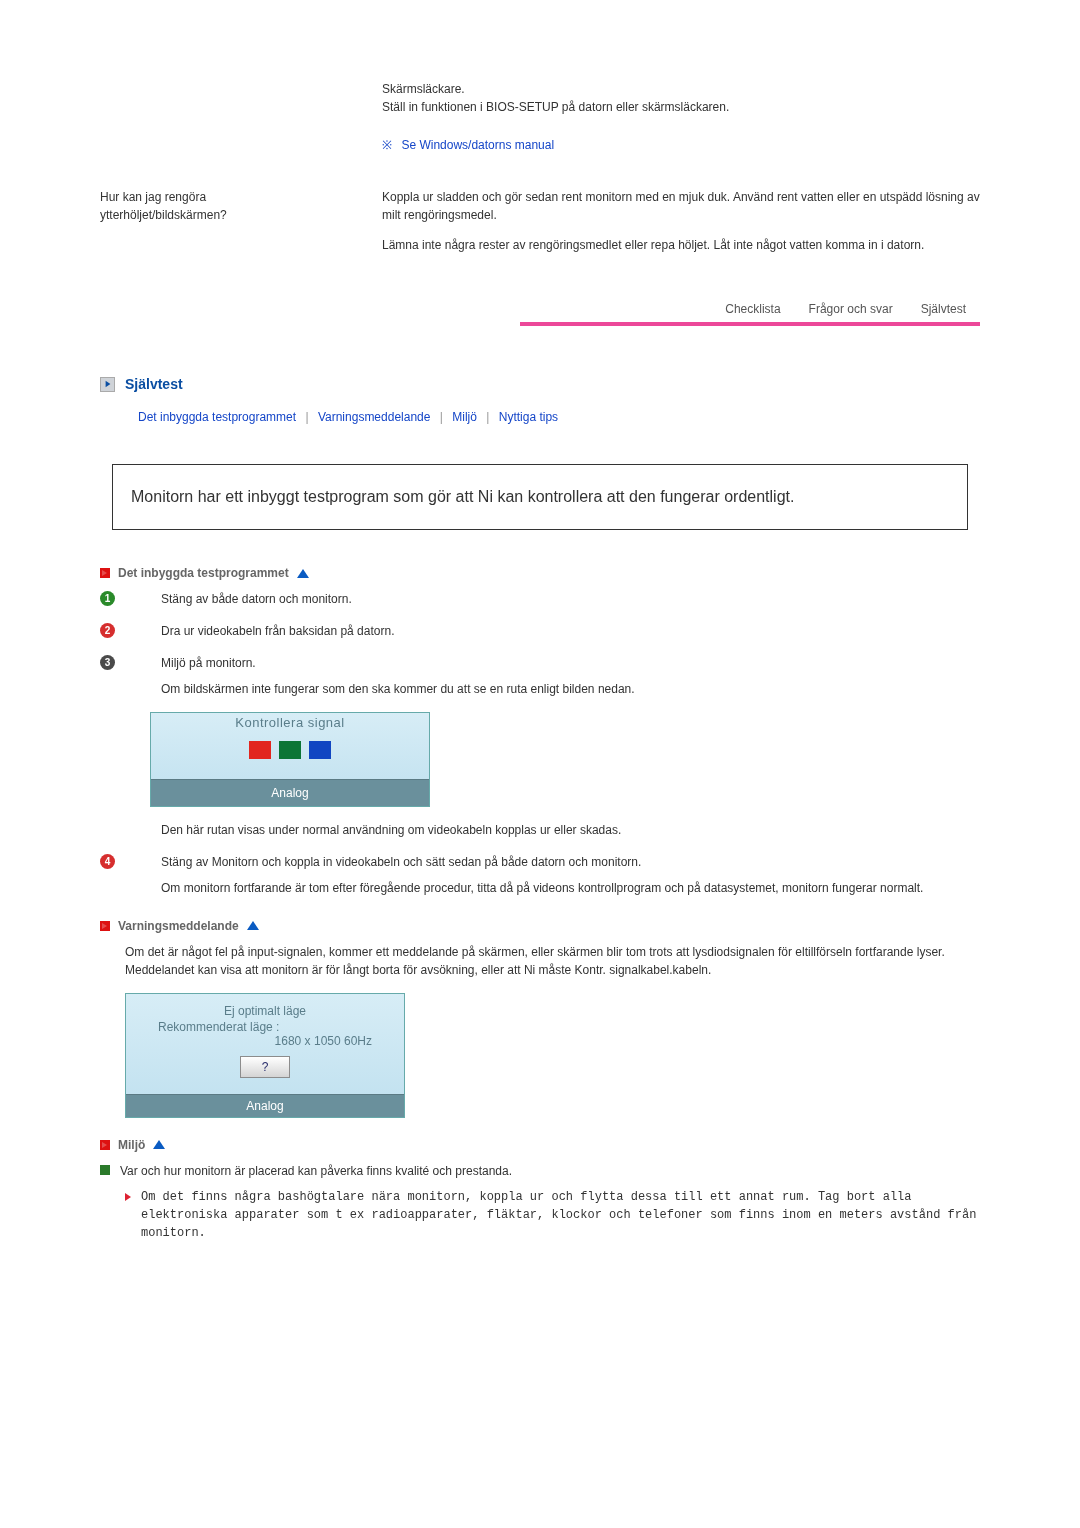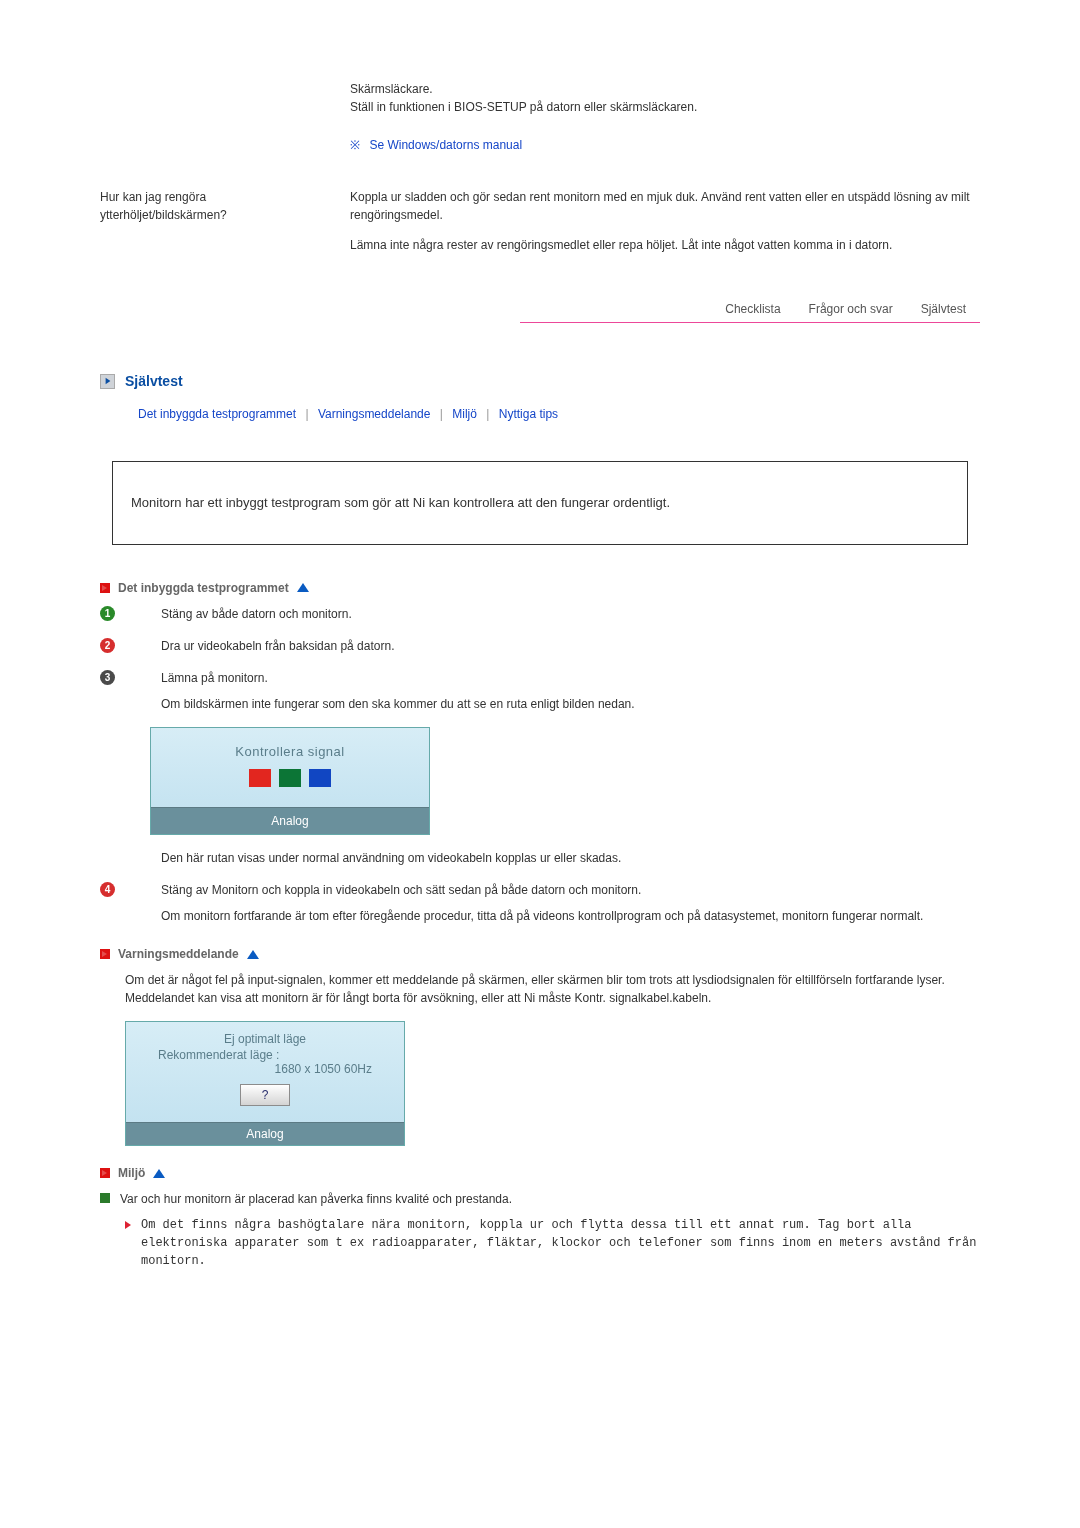--- a/index.html
+++ b/index.html
@@ -4,55 +4,55 @@
 <style>
   * { margin:0; padding:0; box-sizing:border-box; }
   body {
     font-family: Arial, Helvetica, sans-serif;
     font-size:12px; color:#333;
     background:#fff;
     width:1080px;
     margin:0 auto;
     padding:80px 100px 80px 100px;
   }
-  .row { display:flex; }
+  .row { display:flex;gap:32px; }
   .q-col { width:250px; padding-right:20px; }
   .a-col { flex:1; }
   .a-col p { margin-bottom:12px; line-height:1.5; }
   .q-col p { line-height:1.5; }
 
   .linkish { color:#1546c8; }
   .sym { color:#1546c8; margin-right:6px; }
 
   .tabs-row {
     display:flex; justify-content:flex-end;
-    border-bottom:1px solid #ec4899;
+    border-bottom:4px solid #ec4899;
     margin-top:30px; margin-left:420px;
     font-size:12px;
   }
   .tabs-row span { padding:6px 14px; color:#555; }
 
   .section-title-row { display:flex; align-items:center; margin-top:50px; margin-bottom:18px; }
   .sq-icon {
     width:15px; height:15px; background:#cfd3d8;
     display:inline-flex; align-items:center; justify-content:center;
     margin-right:10px; border:1px solid #aaa;
   }
   .sq-icon svg { width:8px; height:8px; }
   .section-title { color:#0a4ea2; font-weight:bold; font-size:14px; }
 
   .sublinks { margin-left:38px; margin-bottom:40px; font-size:12px; }
   .sublinks span.link { color:#1546c8; }
   .sublinks span.sep { margin:0 6px; color:#999; }
 
   .intro-box {
     border:1px solid #333;
-    padding:31px 18px;
+    padding:20px 18px;
     margin:0 12px 36px 12px;
-    font-size:13px;
+    font-size:16px;
     line-height:1.5;
   }
 
   .sub-head { display:flex; align-items:center; margin-top:6px; margin-bottom:10px; }
   .red-sq {
     width:10px; height:10px; background:#d11; display:inline-block;
     margin-right:8px; position:relative;
   }
   .red-sq::after{
     content:""; position:absolute; left:2px; top:2px; width:0;height:0;
@@ -84,21 +84,21 @@
 
   .indent { margin-left:25px; line-height:1.5; margin-bottom:10px; }
 
   
   .monitor-box {
     width:280px; margin:14px 0 14px 25px;
     background:linear-gradient(#d7edf6,#bfe0ef);
     border:1px solid #6aa; position:relative;
     text-align:center;
   }
-  .monitor-title { color:#5a7d8a; font-size:13px; padding-top:14px; letter-spacing:.5px;}
+  .monitor-title { color:#5a7d8a; font-size:13px; padding-top:0; letter-spacing:.5px;}
   .rgb-row { display:flex; justify-content:center; gap:8px; margin:8px 0 20px 0;}
   .rgb-row span{ width:22px; height:18px; display:inline-block;}
   .r{background:#e2261f;} .g{background:#0c7536;} .b{background:#1146c2;}
   .monitor-footer{
     background:#6a909c; color:#fff; font-size:12px; padding:4px 0;
     border-top:1px solid #5b7a84;
   }
 
   .dialog-inner{
     color:#5a7d8a; font-size:12px; padding:10px 10px 10px 10px;
@@ -195,21 +195,21 @@
   </li>
   <li>
     <span class="num-badge nb2">2</span>
     <div class="step-body">
         <p>Dra ur videokabeln från baksidan på datorn.</p>
       </div>
   </li>
   <li>
     <span class="num-badge nb3">3</span>
     <div class="step-body">
-      <p>Lämna på monitorn.</p>
+      <p>Miljö på monitorn.</p>
       <p>Om bildskärmen inte fungerar som den ska kommer du att se en ruta enligt bilden nedan.</p>
 
       <div class="monitor-box">
         <div class="monitor-title">Kontrollera signal</div>
         <div class="rgb-row">
           <span class="r"></span>
           <span class="g"></span>
           <span class="b"></span>
         </div>
         <div class="monitor-footer">Analog</div>

